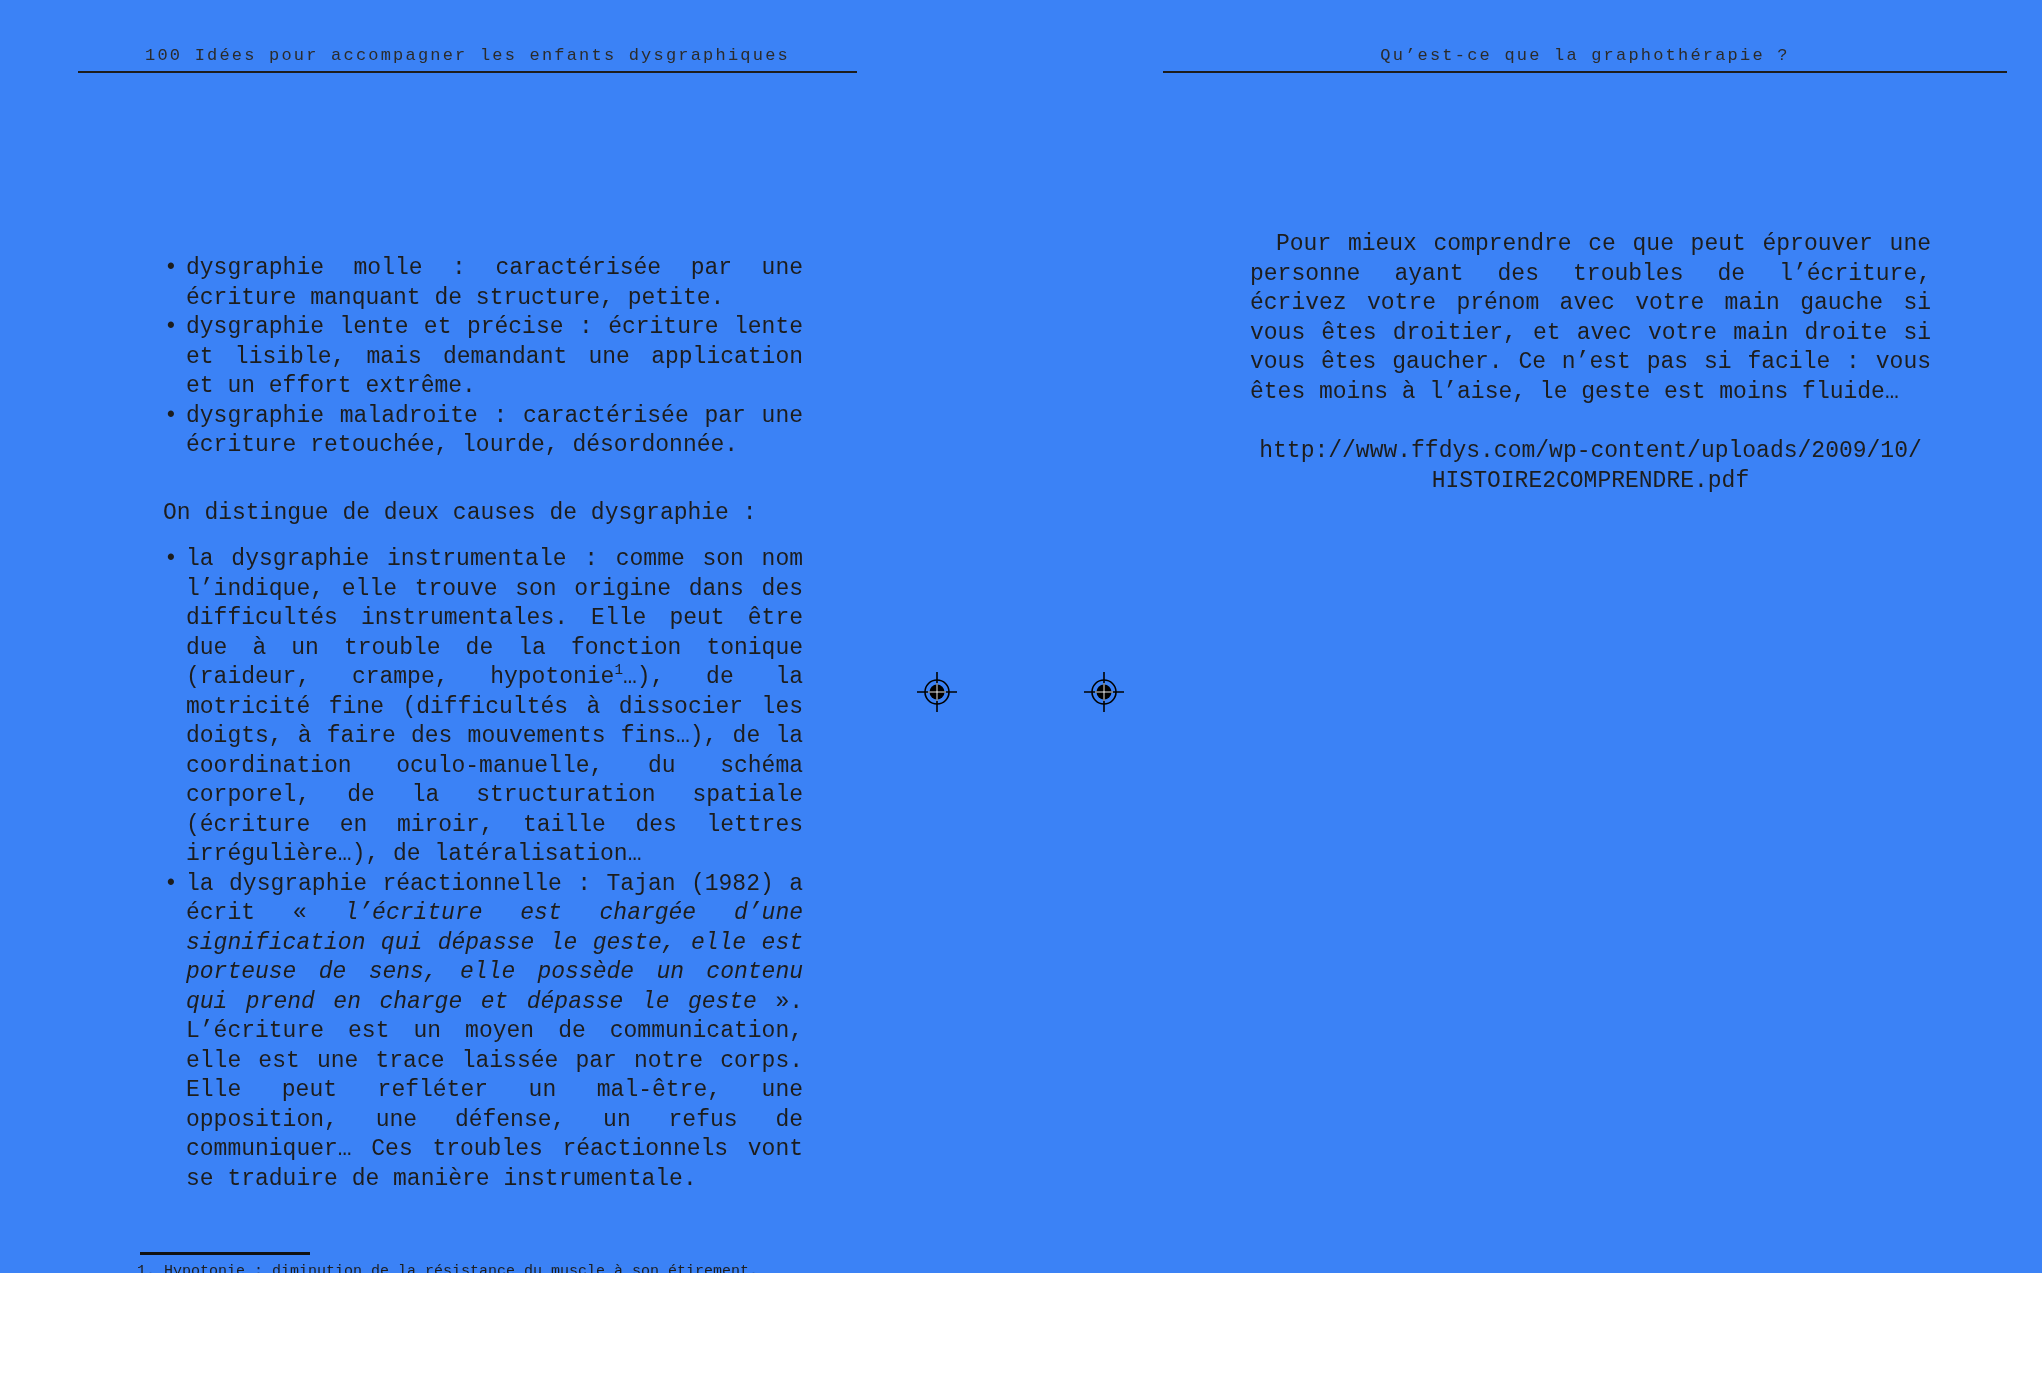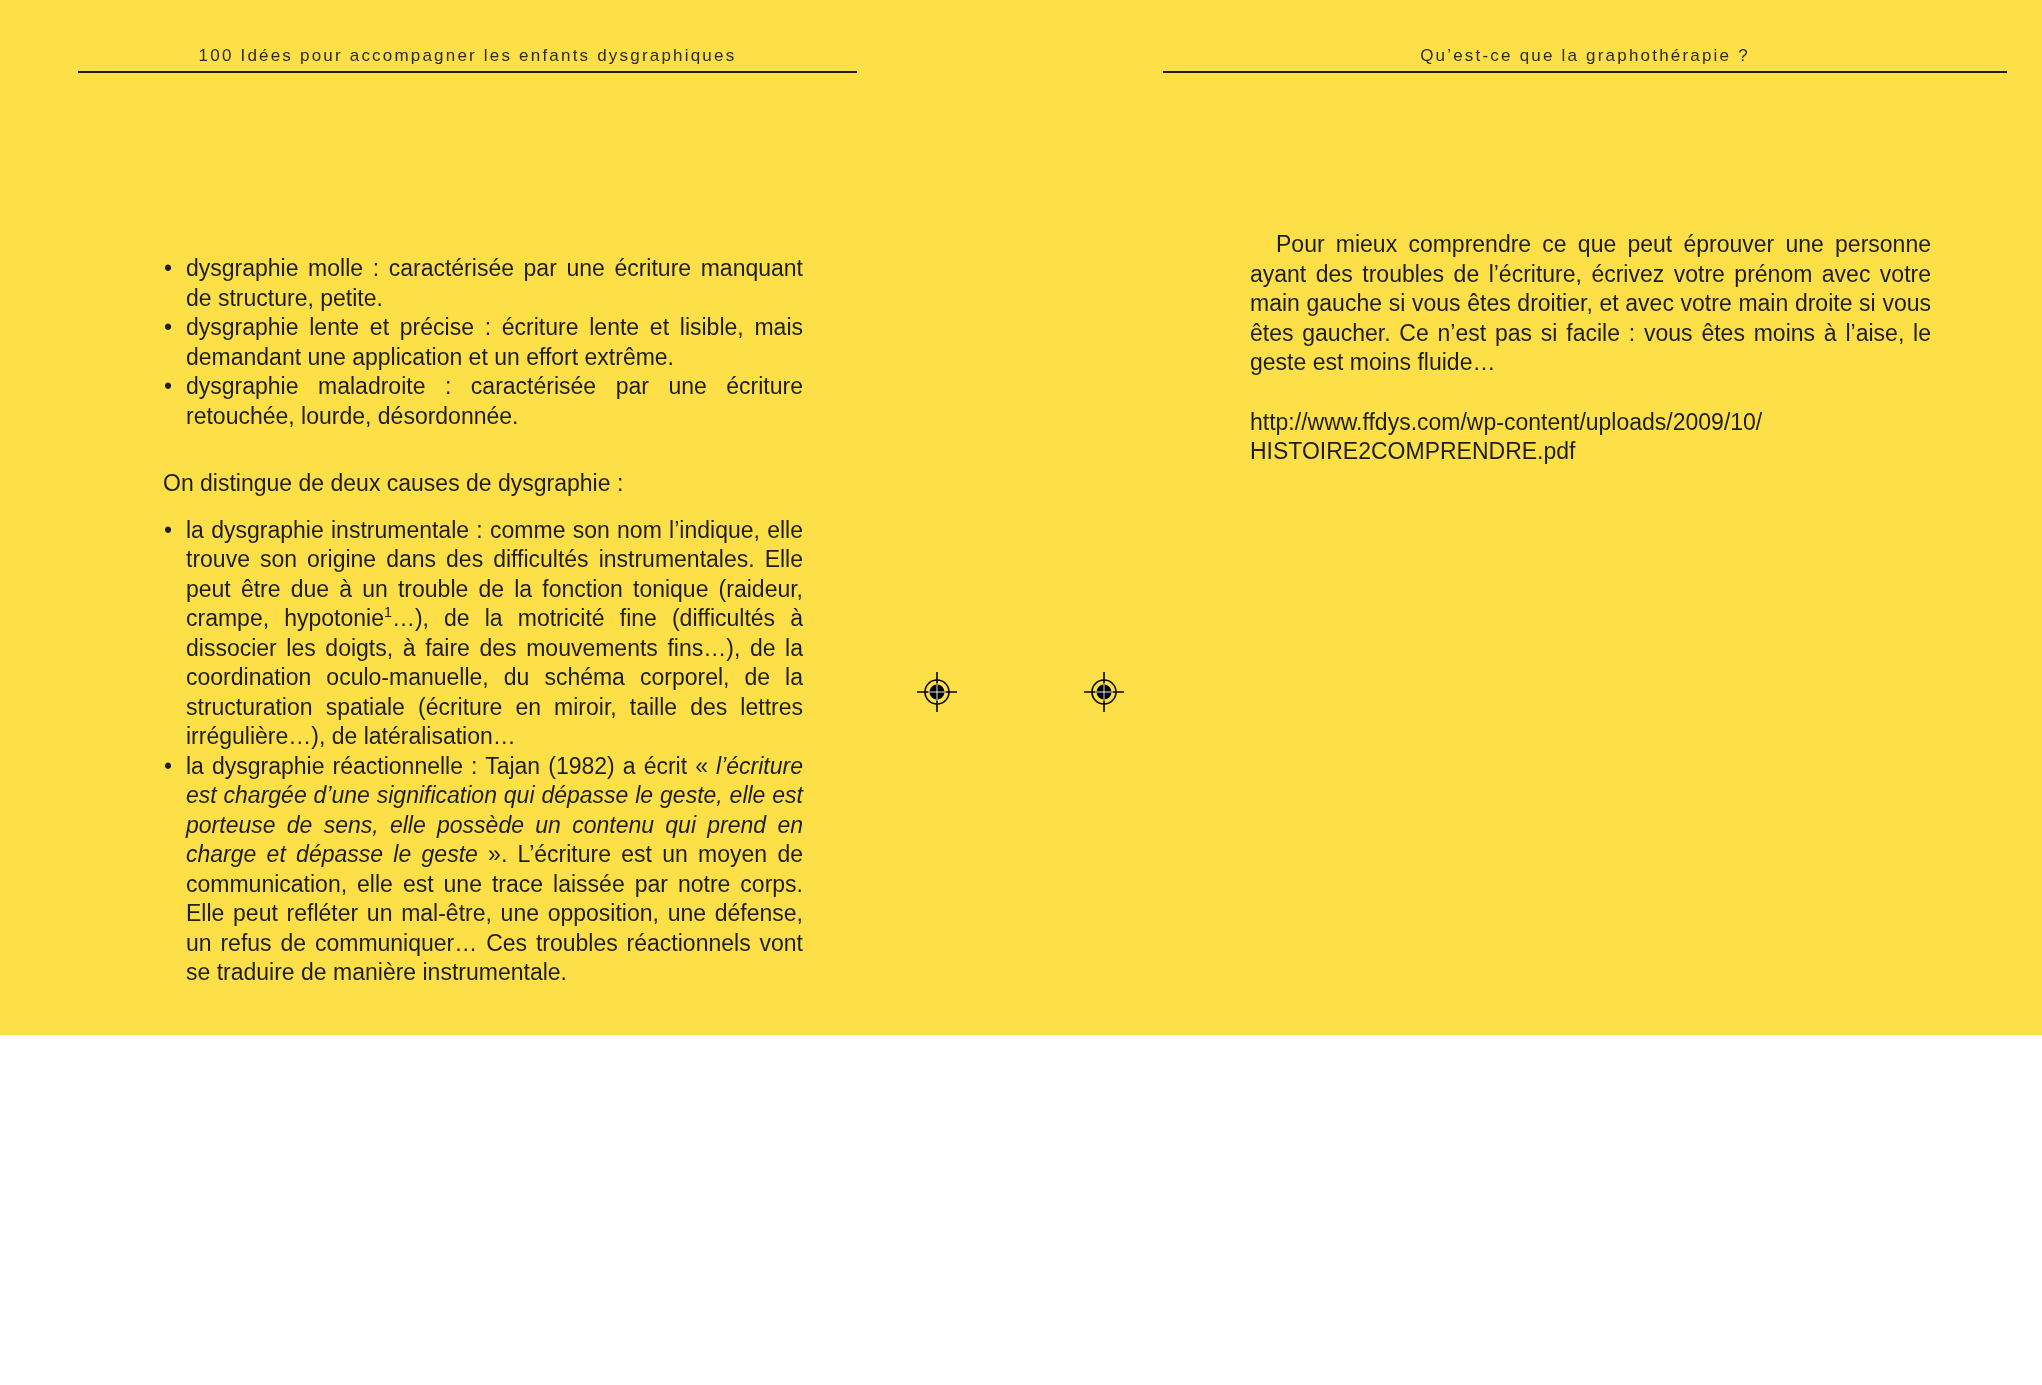--- a/index.html
+++ b/index.html
@@ -1,22 +1,22 @@
 <!DOCTYPE html>
 <html lang="fr"><head>
 <meta charset="utf-8">
 <style>
   html, body { margin: 0; padding: 0; background: #ffffff; }
   #canvas {
     position: relative;
     width: 2042px;
-    height: 1035px;
-    background: #fde047;
+    height: 1273px;
+    background: #3b82f6;
     color: #1d1d1d;
-    font-family: Liberation Sans, sans-serif;
+    font-family: Liberation Mono, monospace;
     overflow: hidden;
   }
 
   
   .running-head {
     position: absolute;
     top: 46px;
     font-size: 17px;
     letter-spacing: 2.2px;
     color: #2b2b2b;
@@ -67,21 +67,21 @@
   .it { font-style: italic; }
   sup.fn-ref {
     font-size: 0.62em;
     vertical-align: super;
     line-height: 0;
   }
 
   .indent-first { text-indent: 26px; }
   .url-block {
     margin-top: 30px !important;
-    text-align: left;
+    text-align: center;
   }
 
   
   .footnote-rule {
     position: absolute;
     left: 140px;
     top: 1252px;
     width: 170px;
     height: 3px;
     background: #111111;

